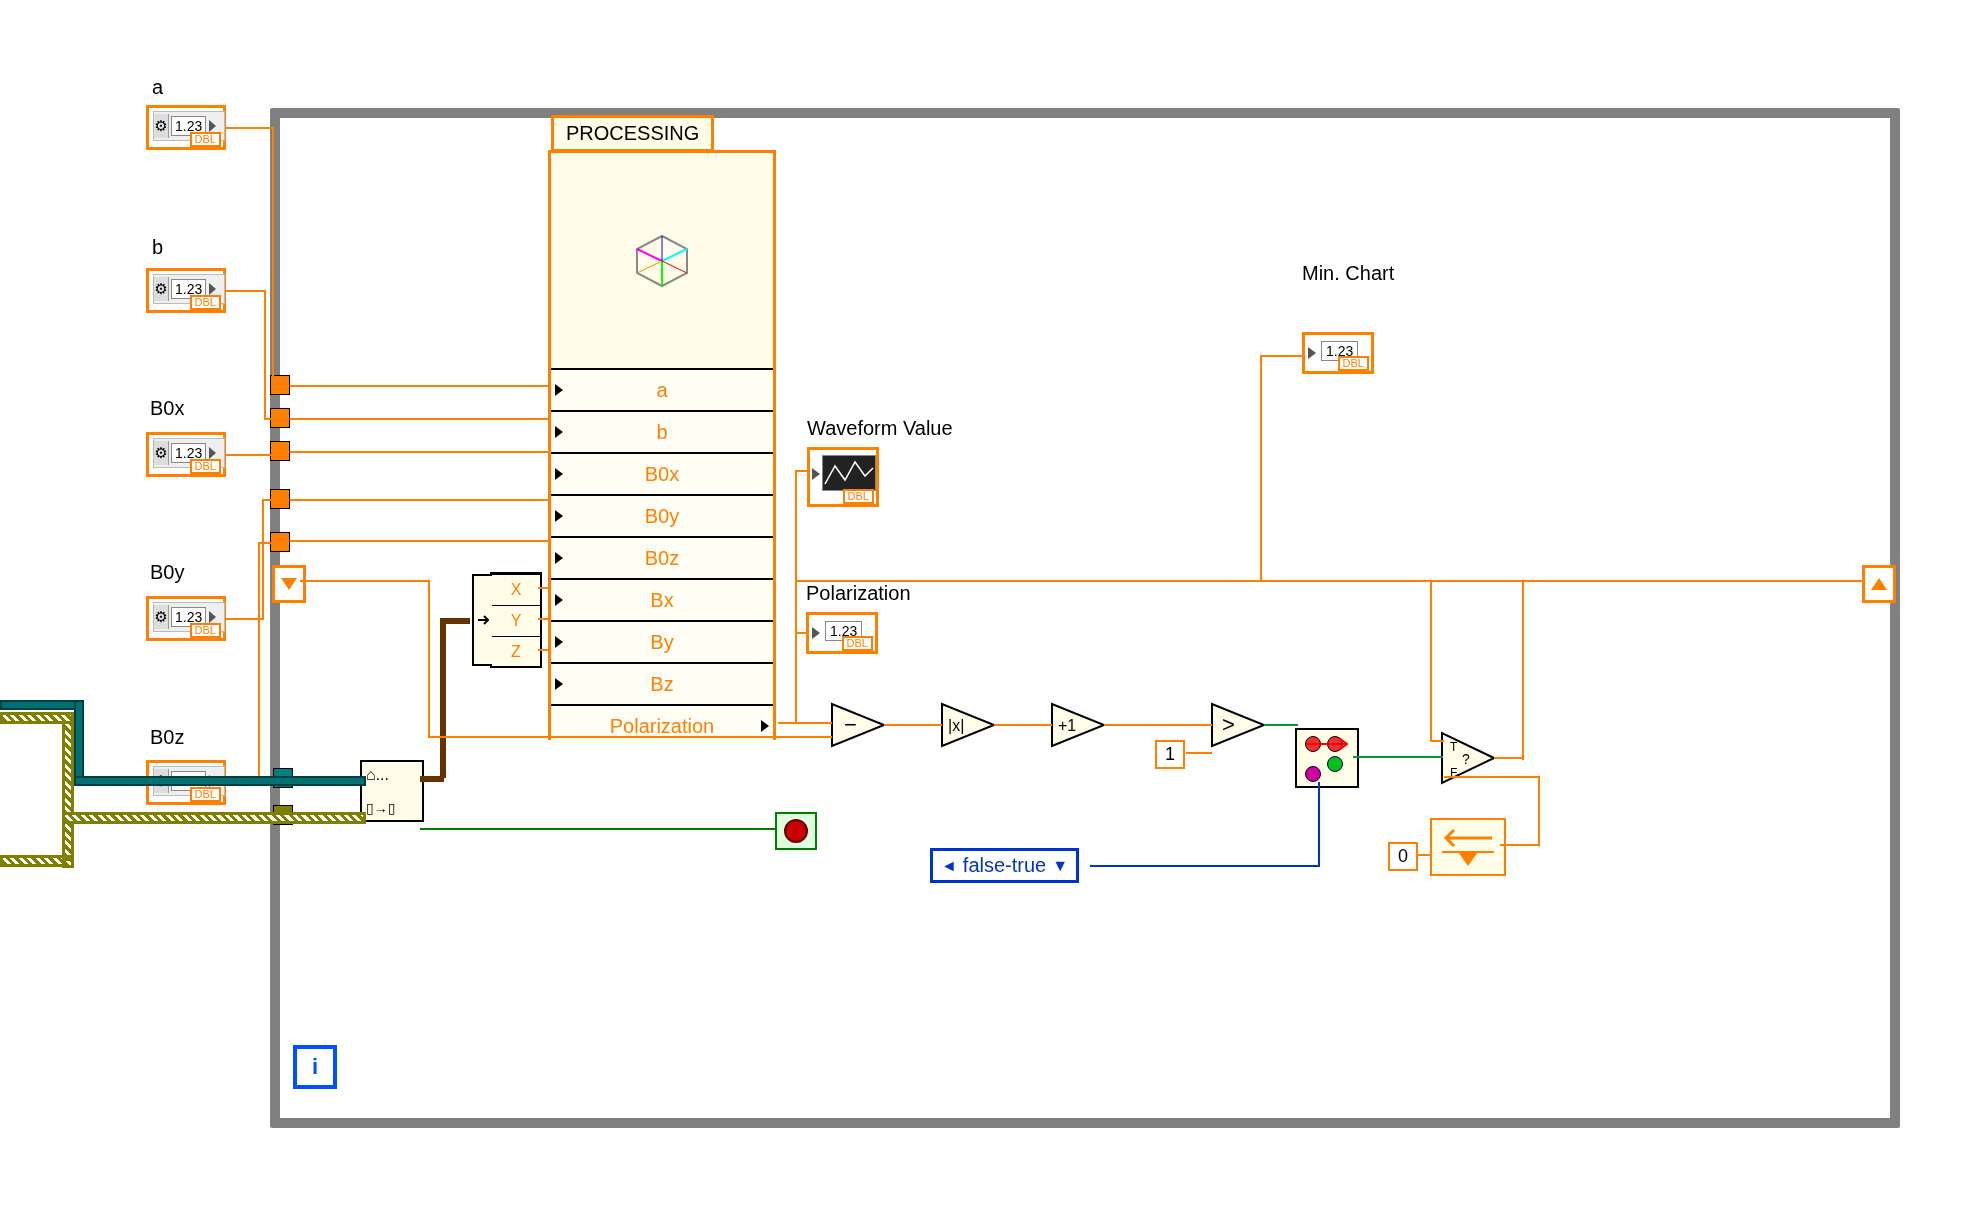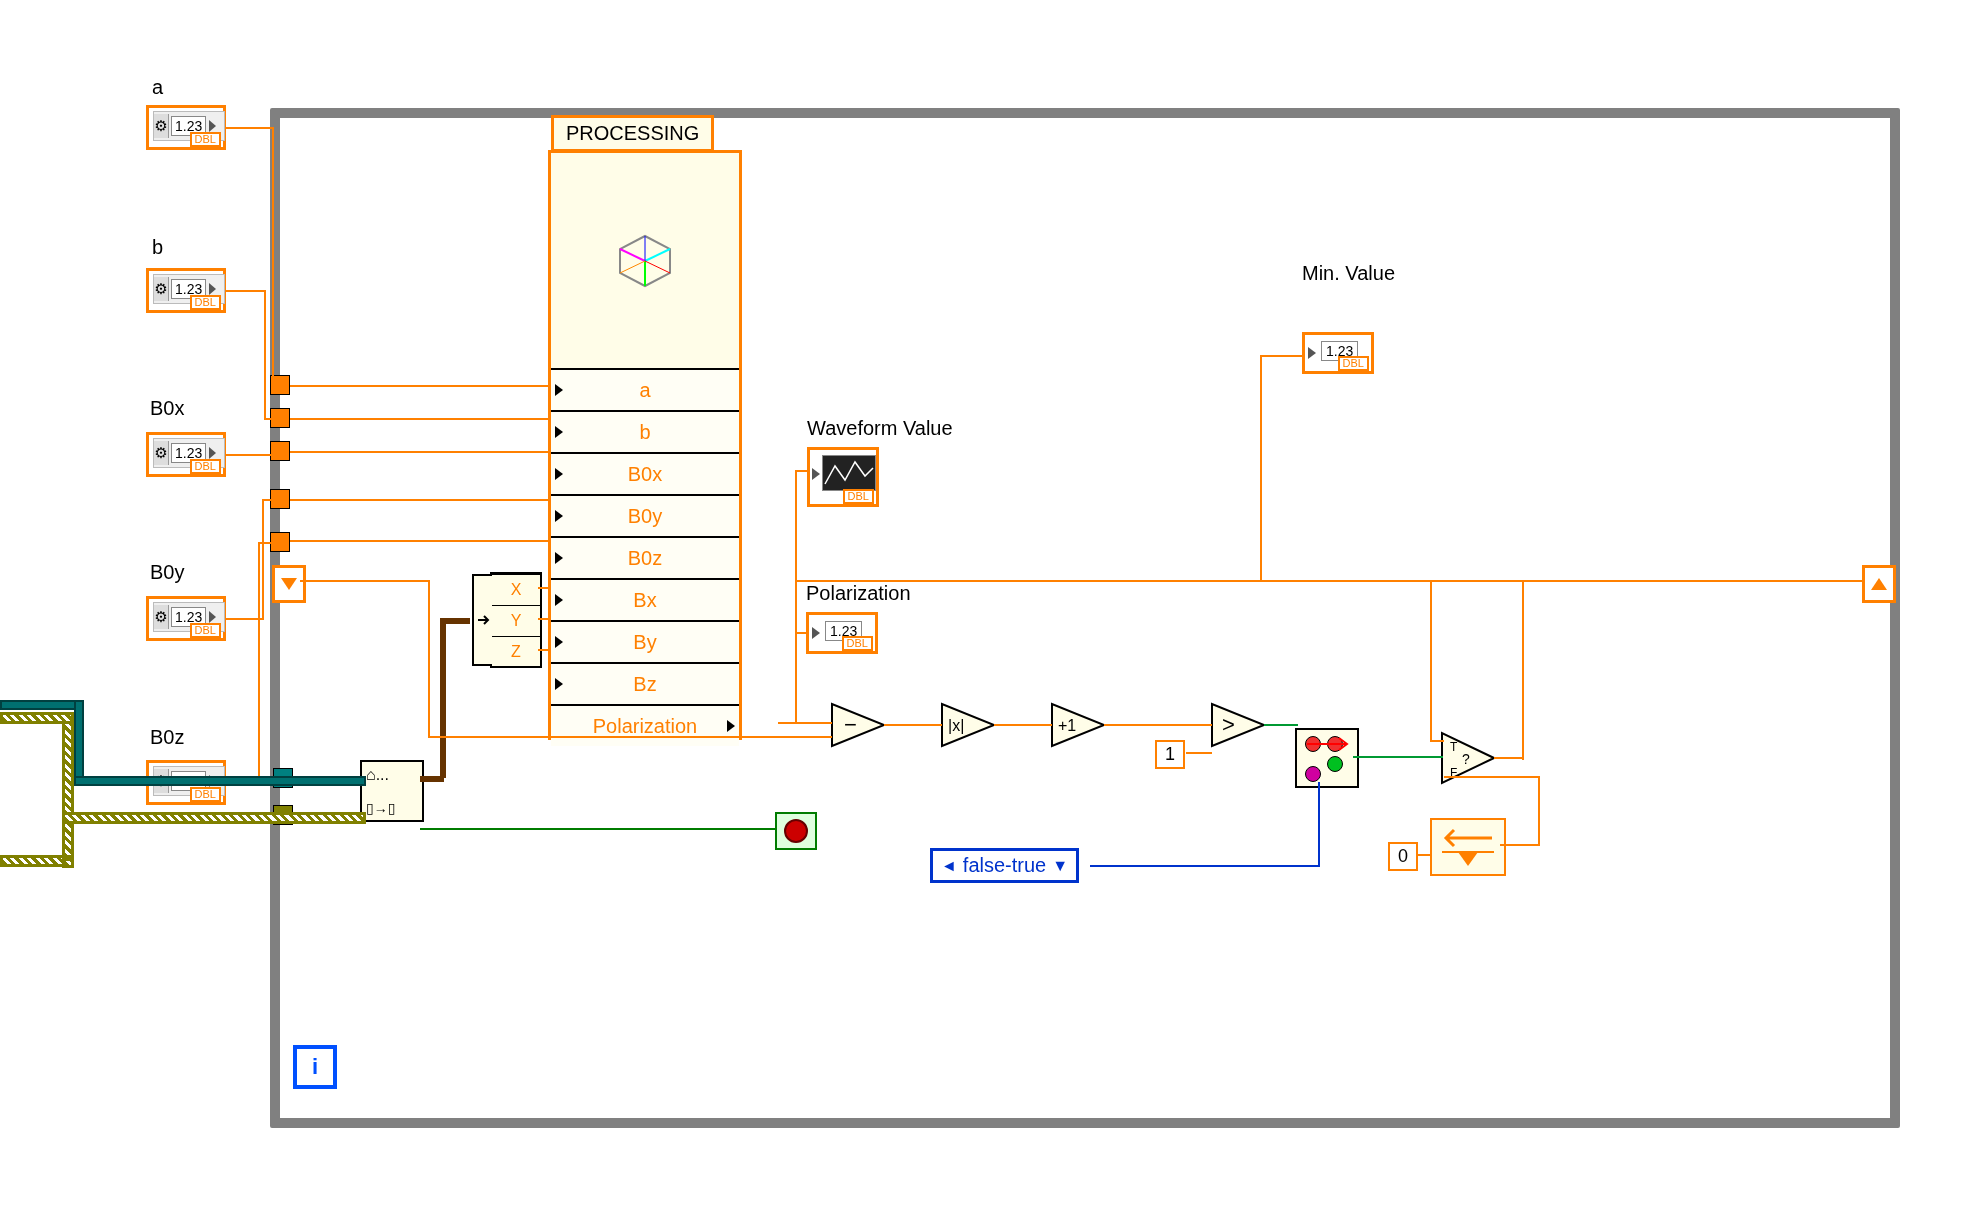--- a/index.html
+++ b/index.html
@@ -100,21 +100,21 @@
     color:#ff8000;
     border:2px solid #ff8000;
     padding:0 3px;
     line-height:11px;
     background:#fff;
   }
   
   .express-vi {
     position:absolute;
     left:548px; top:150px;
-    width:194px; height:590px;
+    width:228px; height:590px;
     border:3px solid #ff8000;
     background:#fffde8;
     box-sizing:border-box;
   }
   .express-title {
     position:absolute; left:0; top:-38px;
     border:3px solid #ff8000;
     background:#fffde8;
     padding:4px 12px;
     font-size:20px;
@@ -435,21 +435,21 @@
     <div class="dbl-tag">DBL</div>
   </div>
 
   <div class="ctrl-label" style="left:806px;top:582px;">Polarization</div>
   <div class="num-indicator" style="left:806px;top:612px;">
     <div class="tri-in"></div>
     <div class="val">1.23</div>
     <div class="dbl-tag">DBL</div>
   </div>
 
-  <div class="ctrl-label" style="left:1302px;top:262px;">Min. Value</div>
+  <div class="ctrl-label" style="left:1302px;top:262px;">Min. Chart</div>
   <div class="num-indicator" style="left:1302px;top:332px;">
     <div class="tri-in"></div>
     <div class="val">1.23</div>
     <div class="dbl-tag">DBL</div>
   </div>
 
   <div class="unbundle" style="left:490px;top:572px;height:92px;">
     <div class="side">
       <svg width="14" height="14">
           <path d="M2 7 L12 7 M8 3 L12 7 L8 11" stroke="#000" stroke-width="2" fill="none"></path>

